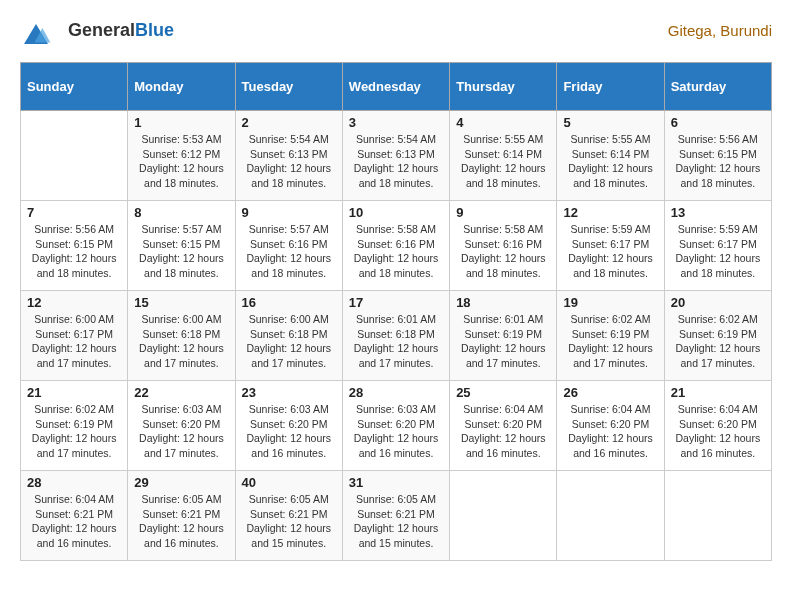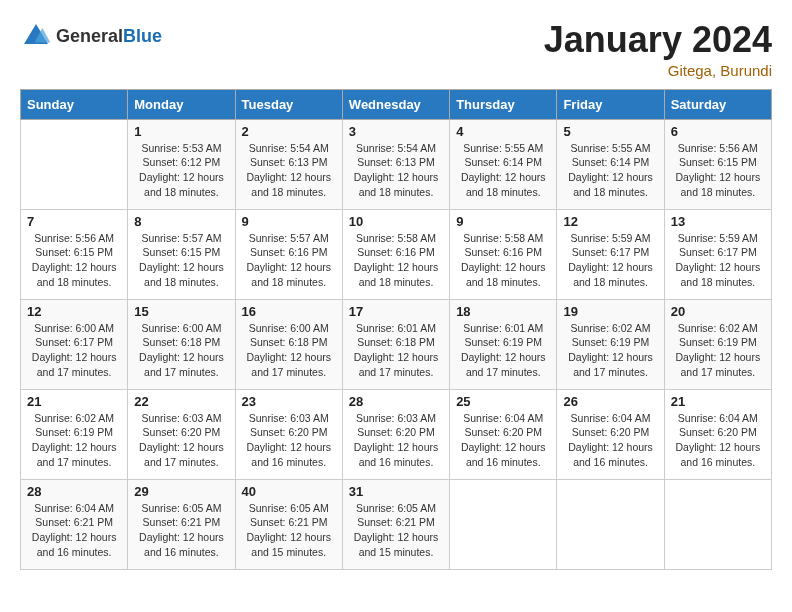--- a/index.html
+++ b/index.html
@@ -11,22 +11,22 @@
       padding: 20px;
     }
     .header {
       display: flex;
       justify-content: space-between;
       align-items: flex-start;
       margin-bottom: 10px;
     }
     .logo {
       display: flex;
-      align-items: center;
-      gap: 4px;
+      align-items: flex-start;
+      gap: 16px;
     }
     .logo-text-general {
       font-size: 18px;
       font-weight: bold;
       color: #333;
     }
     .logo-text-blue {
       font-size: 18px;
       font-weight: bold;
       color: #1a6db5;
@@ -52,21 +52,21 @@
     table {
       width: 100%;
       border-collapse: collapse;
       margin-top: 8px;
     }
     thead tr th {
       background-color: #2979c0;
       color: #fff;
       font-size: 13px;
       font-weight: bold;
-      padding: 7px 6px;
+      padding: 16px 6px;
       text-align: left;
       border: 1px solid #aaa;
       margin-top: 15px;
     }
     tbody tr td {
       vertical-align: top;
       border: 1px solid #ccc;
       padding: 4px 6px;
       font-size: 11px;
       color: #333;
@@ -101,21 +101,20 @@
   <div class="logo">
     <svg class="logo-icon" viewBox="0 0 40 40" xmlns="http://www.w3.org/2000/svg">
       <polygon points="20,5 35,30 5,30" fill="#2979c0"></polygon>
       <polygon points="28,10 38,28 18,28" fill="#4ca3e0" opacity="0.7"></polygon>
     </svg>
     <div>
       <span class="logo-text-general">General</span><span class="logo-text-blue">Blue</span>
     </div>
   </div>
   <div class="title-block">
-    <div class="month-year">January 2024</div>
     <div class="location">Gitega, Burundi</div>
   </div>
 </div>
 
 <table>
   <thead>
     <tr>
     <th>Sunday</th>
         <th>Monday</th>
         <th>Tuesday</th>

